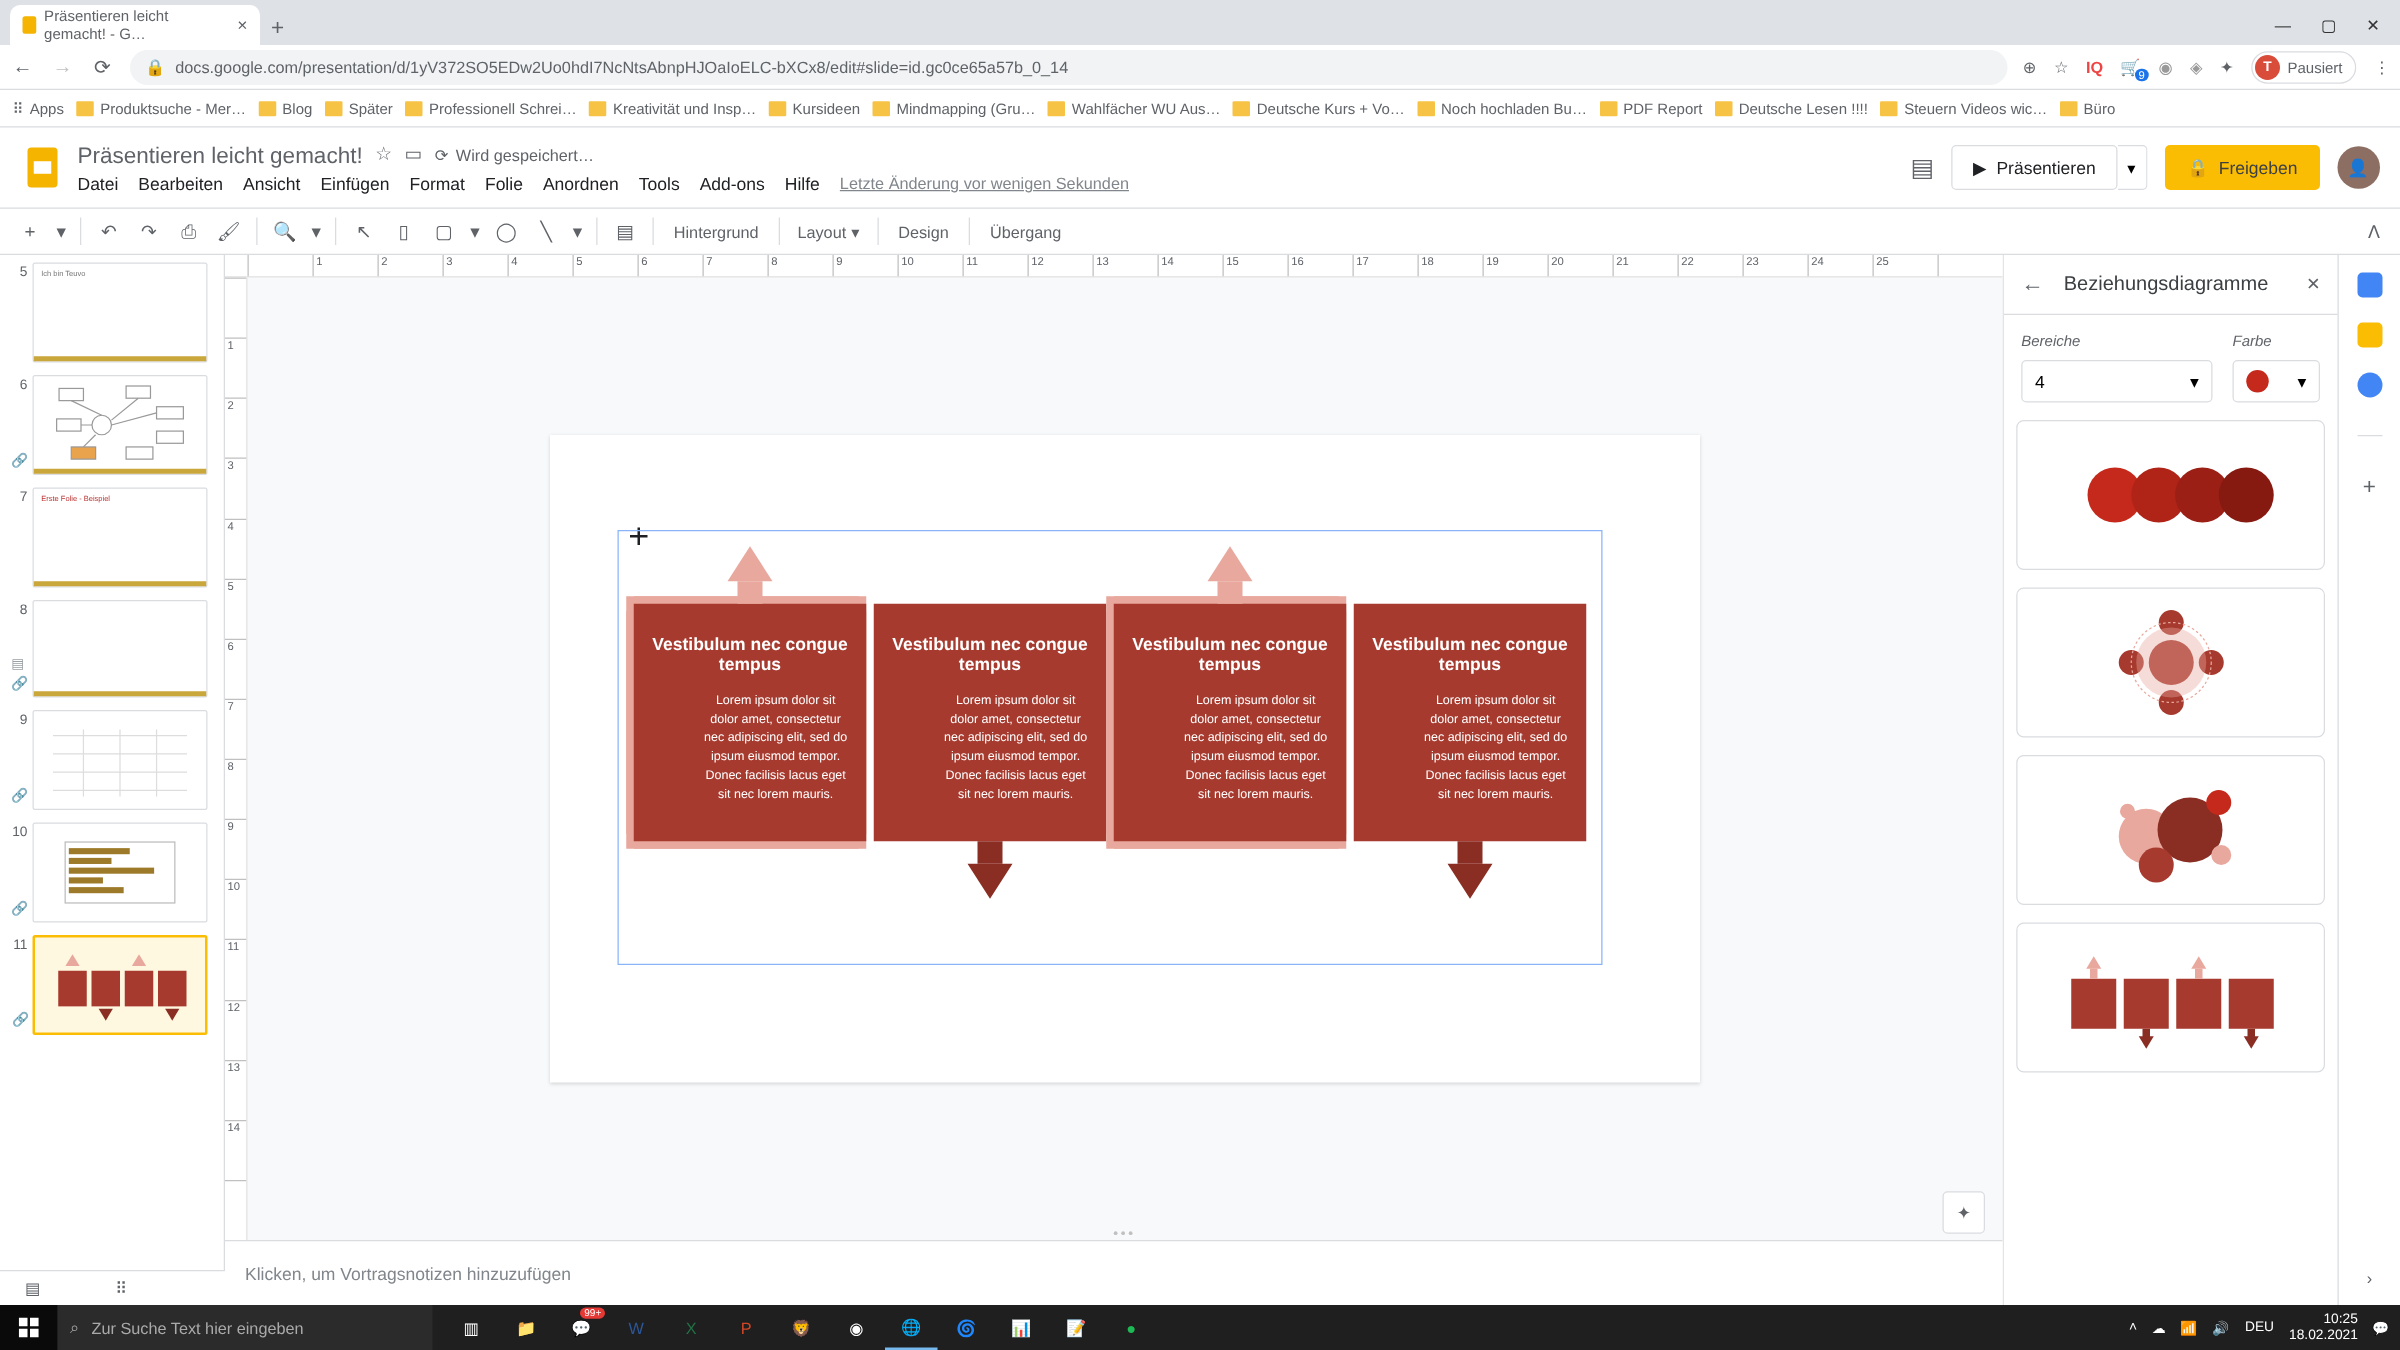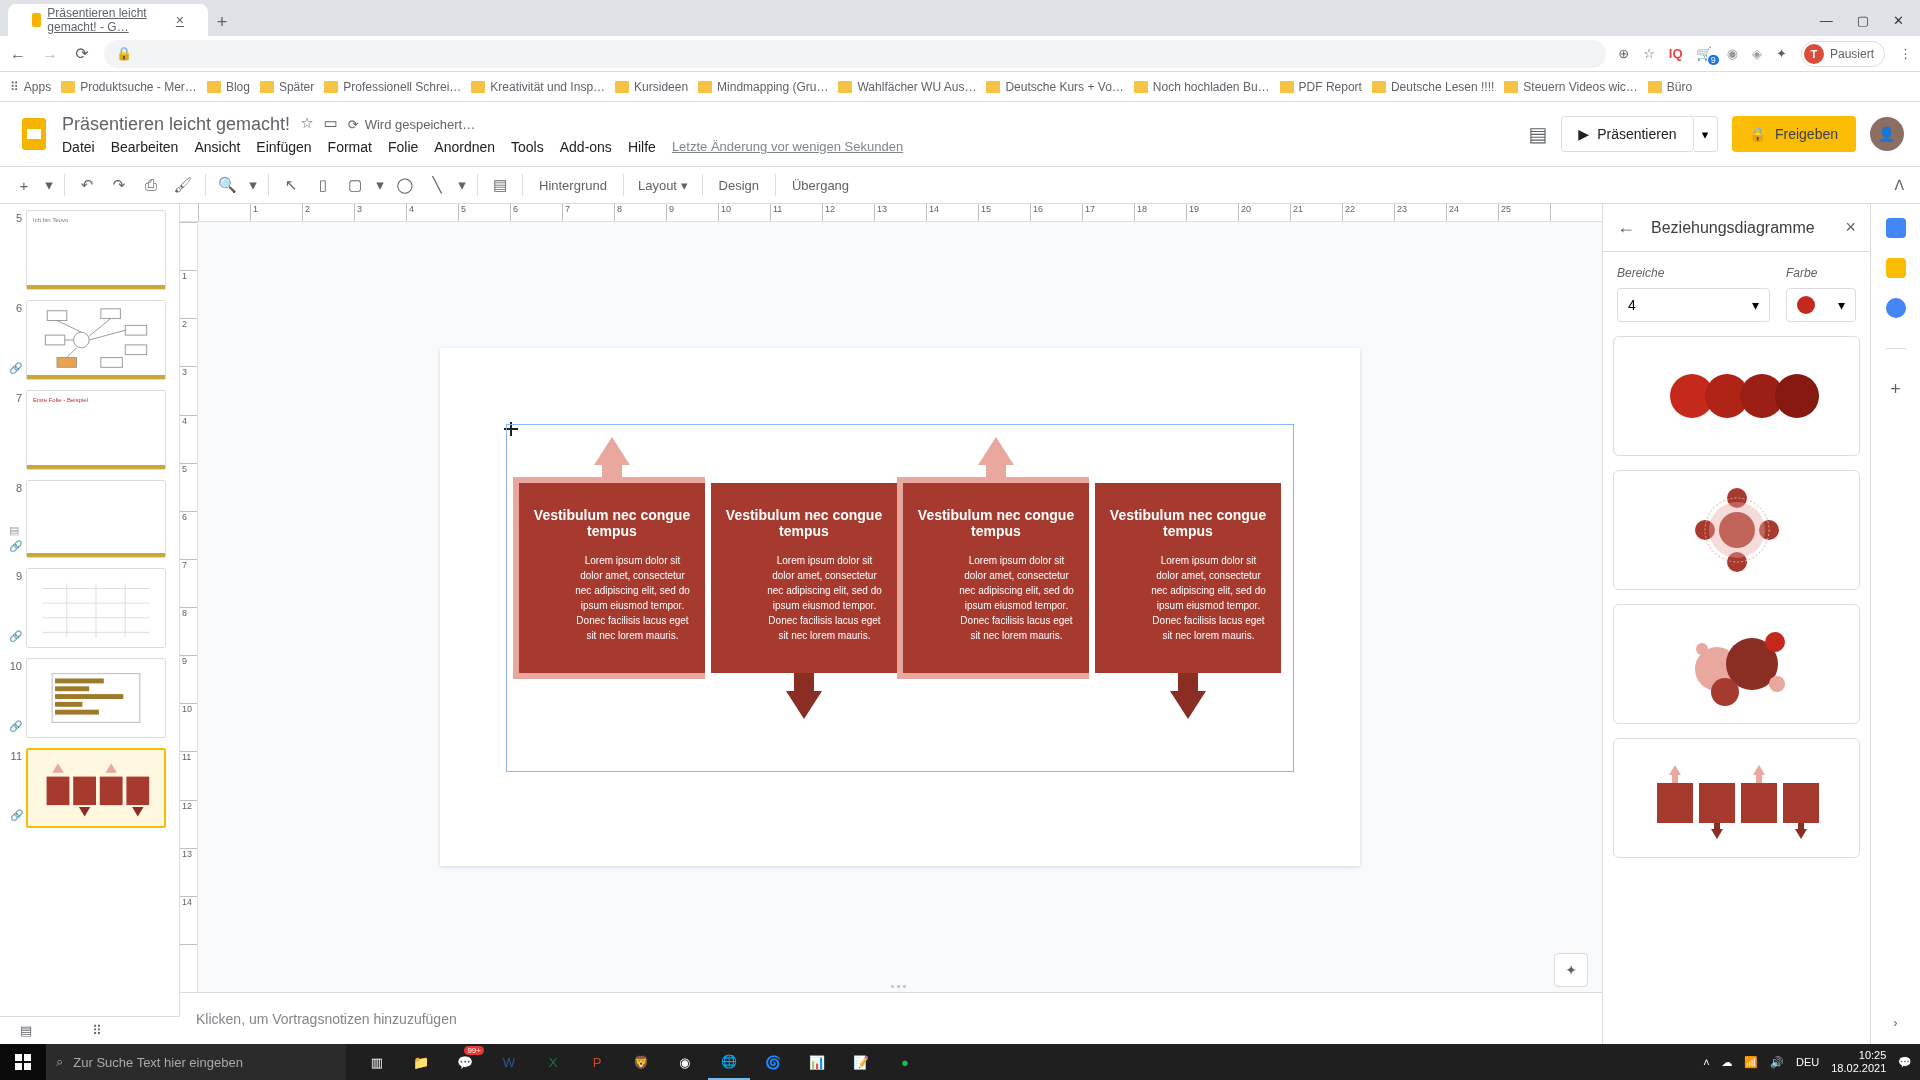--- a/index.html
+++ b/index.html
@@ -1,20 +1,20 @@
 <!DOCTYPE html>
 <html><head>
 <meta charset="utf-8">
 <style>
 * { margin: 0; padding: 0; box-sizing: border-box; font-family: Arial, sans-serif; }
 body { background: #fff; font-size: 13px; overflow: hidden; width: 1920px; height: 1080px; position: relative; }
 
 
 .chrome-tabs { height: 36px; background: #dee1e6; display: flex; align-items: flex-end; padding-left: 8px; }
-.chrome-tab { background: #fff; height: 32px; width: 200px; border-radius: 8px 8px 0 0; display: flex; align-items: center; padding: 0 24px; font-size: 12px; color: #5f6368; gap: 6px; text-decoration: underline; }
+.chrome-tab { background: #fff; height: 32px; width: 200px; border-radius: 8px 8px 0 0; display: flex; align-items: center; padding: 0 10px; font-size: 12px; color: #5f6368; gap: 6px; }
 .tab-close { margin-left: auto; font-size: 14px; color: #5f6368; }
 .new-tab { width: 28px; height: 28px; display: flex; align-items: center; justify-content: center; color: #5f6368; font-size: 18px; }
 .window-controls { margin-left: auto; display: flex; gap: 24px; padding-right: 16px; padding-bottom: 8px; color: #333; }
 
 .chrome-addr { height: 36px; background: #fff; border-bottom: 1px solid #dadce0; display: flex; align-items: center; padding: 0 8px; gap: 12px; }
 .nav-icon { color: #5f6368; font-size: 16px; width: 20px; text-align: center; }
 .addr-bar { flex: 1; background: #f1f3f4; height: 28px; border-radius: 14px; display: flex; align-items: center; padding: 0 12px; font-size: 13px; color: #5f6368; gap: 8px; }
 .addr-right { display: flex; align-items: center; gap: 14px; color: #5f6368; }
 .profile-badge { display: flex; align-items: center; gap: 6px; border: 1px solid #dadce0; border-radius: 14px; padding: 2px 10px 2px 2px; font-size: 12px; }
 .profile-circle { width: 20px; height: 20px; border-radius: 50%; background: #d94c3a; color: #fff; display: flex; align-items: center; justify-content: center; font-size: 11px; font-weight: bold; }
@@ -63,21 +63,21 @@
 .thumb-content { font-size: 6px; color: #777; padding: 6px; }
 
 .canvas-area { flex: 1; background: #f8f9fa; position: relative; display: flex; flex-direction: column; }
 .ruler-h { height: 18px; background: #fff; display: flex; font-size: 9px; color: #5f6368; padding-left: 18px; border-bottom: 1px solid #e0e0e0; }
 .ruler-h span { flex: 1; border-left: 1px solid #c0c0c0; padding-left: 2px; }
 .canvas-wrap { flex: 1; display: flex; }
 .ruler-v { width: 18px; background: #fff; border-right: 1px solid #e0e0e0; font-size: 9px; color: #5f6368; display: flex; flex-direction: column; }
 .ruler-v span { flex: 1; border-top: 1px solid #c0c0c0; padding-left: 2px; }
 .slide-canvas { flex: 1; display: flex; align-items: center; justify-content: center; }
 .slide { width: 920px; height: 518px; background: #fff; box-shadow: 0 1px 3px rgba(0,0,0,0.15); position: relative; }
-.diagram-sel { position: absolute; top: 76px; left: 66px; width: 788px; height: 348px; border: 1px solid #8ab4f8; }
+.diagram-sel { position: absolute; top: 76px; left: 54px; width: 788px; height: 348px; border: 1px solid #8ab4f8; }
 .crosshair { position: absolute; top: 74px; left: 64px; width: 14px; height: 14px; }
 .crosshair::before, .crosshair::after { content: ''; position: absolute; background: #202124; }
 .crosshair::before { width: 14px; height: 2px; top: 6px; }
 .crosshair::after { width: 2px; height: 14px; left: 6px; }
 .diagram-boxes { display: flex; padding: 58px 10px 10px 10px; gap: 6px; justify-content: center; }
 .dbox { flex: 1; max-width: 186px; background: #a73a2e; color: #fff; text-align: center; padding: 24px 14px 30px 14px; position: relative; }
 .dbox:nth-child(1), .dbox:nth-child(3) { box-shadow: -6px -6px 0 0 #e8a89d, -6px 6px 0 0 #e8a89d, 0 -6px 0 0 #e8a89d, 0 6px 0 0 #e8a89d; }
 .dbox h3 { font-size: 14px; font-weight: bold; margin-bottom: 14px; }
 .dbox p { font-size: 10px; line-height: 1.5; margin-left: 41px; }
 .arrow-up { position: absolute; top: -46px; left: 50%; transform: translateX(-50%); width: 0; height: 0; border-left: 18px solid transparent; border-right: 18px solid transparent; border-bottom: 28px solid #e8a89d; }
@@ -133,20 +133,21 @@
     <span>✕</span>
   </div>
 </div>
 
 <div class="chrome-addr">
   <span class="nav-icon">←</span>
   <span class="nav-icon" style="opacity:.4">→</span>
   <span class="nav-icon">⟳</span>
   <div class="addr-bar">
     <span>🔒</span>
+    <span>docs.google.com/presentation/d/1yV372SO5EDw2Uo0hdI7NcNtsAbnpHJOaIoELC-bXCx8/edit#slide=id.gc0ce65a57b_0_14</span>
   </div>
   <div class="addr-right">
     <span>⊕</span>
     <span>☆</span>
     <span style="color:#ef4444;font-weight:bold">IQ</span>
     <span class="ext-badge">🛒<span class="ext-count">9</span></span>
     <span style="color:#999">◉</span>
     <span style="color:#999">◈</span>
     <span>✦</span>
     <div class="profile-badge">

